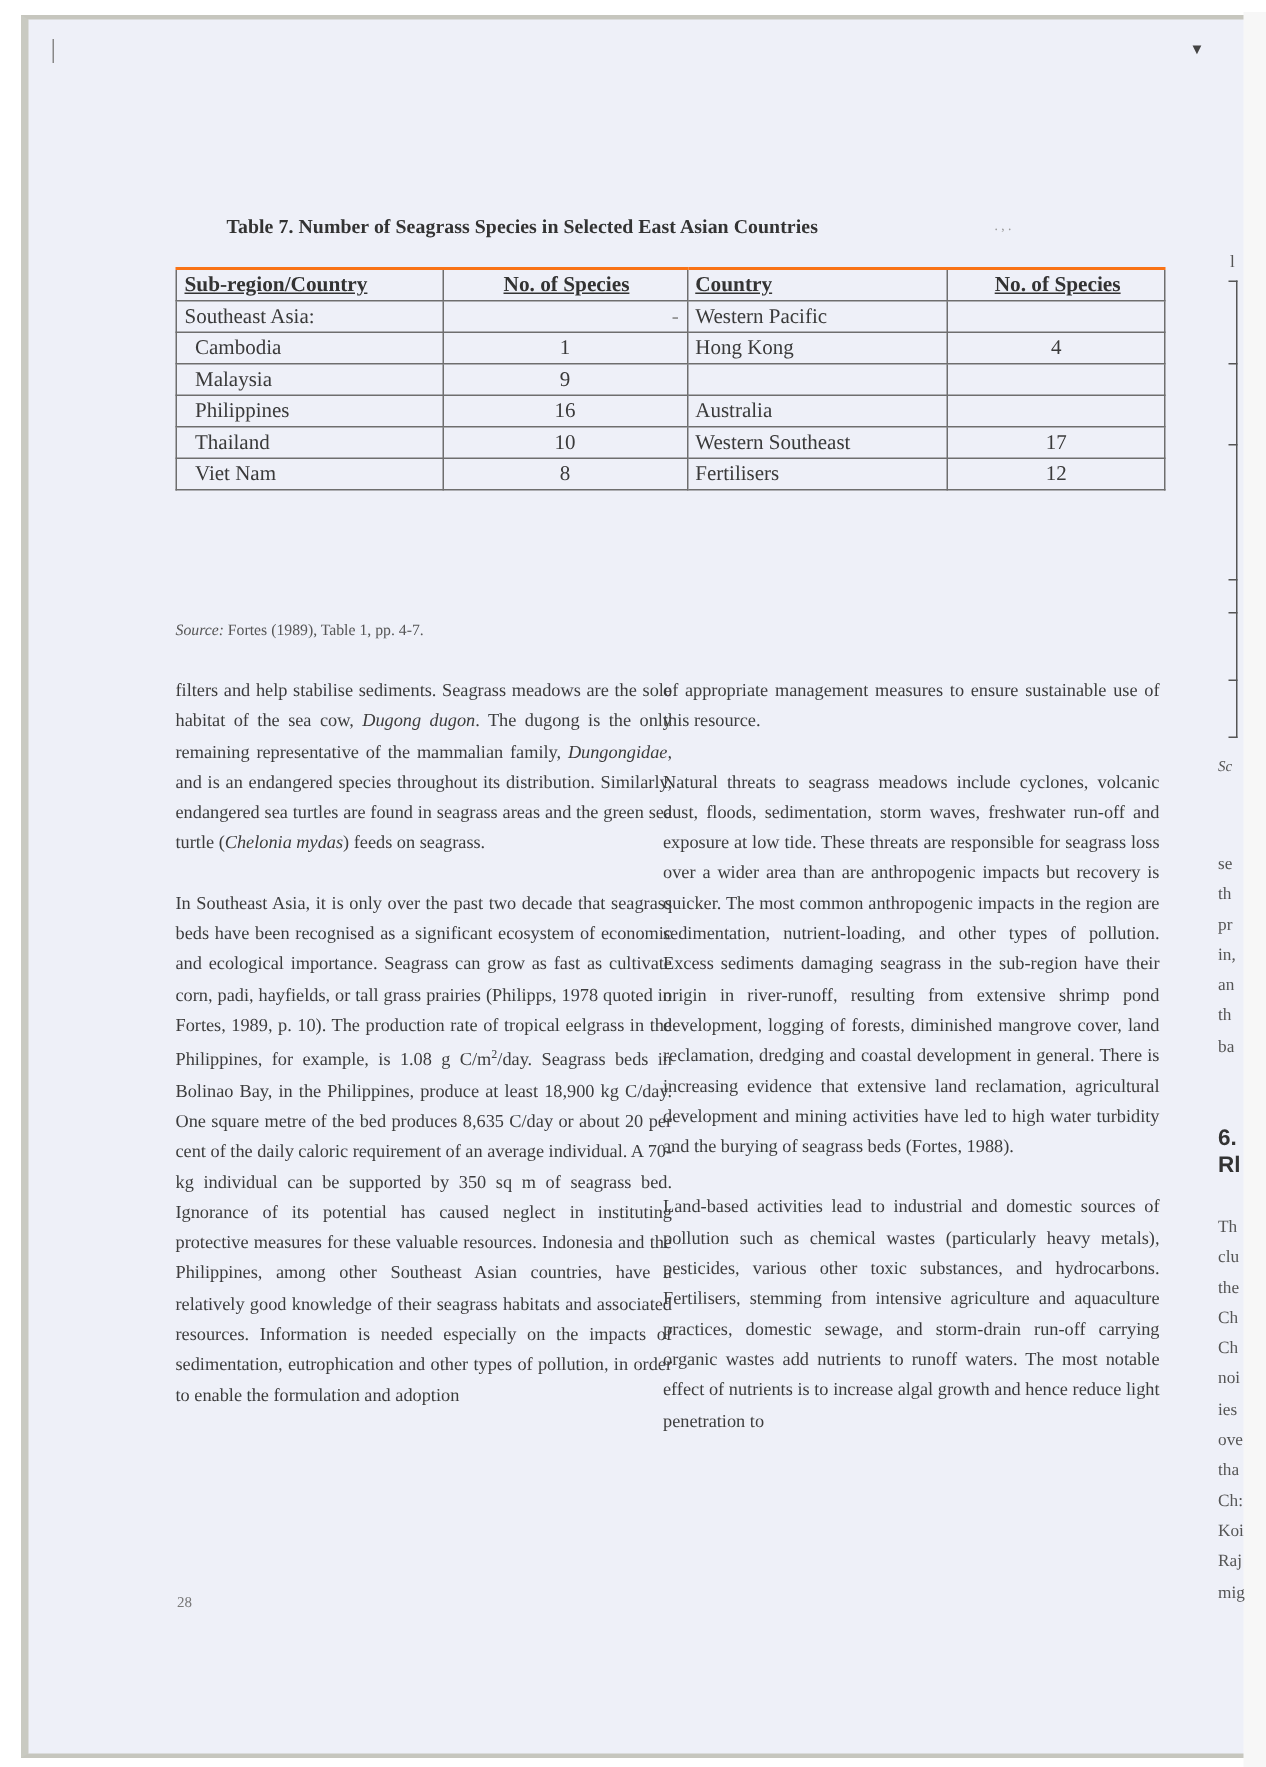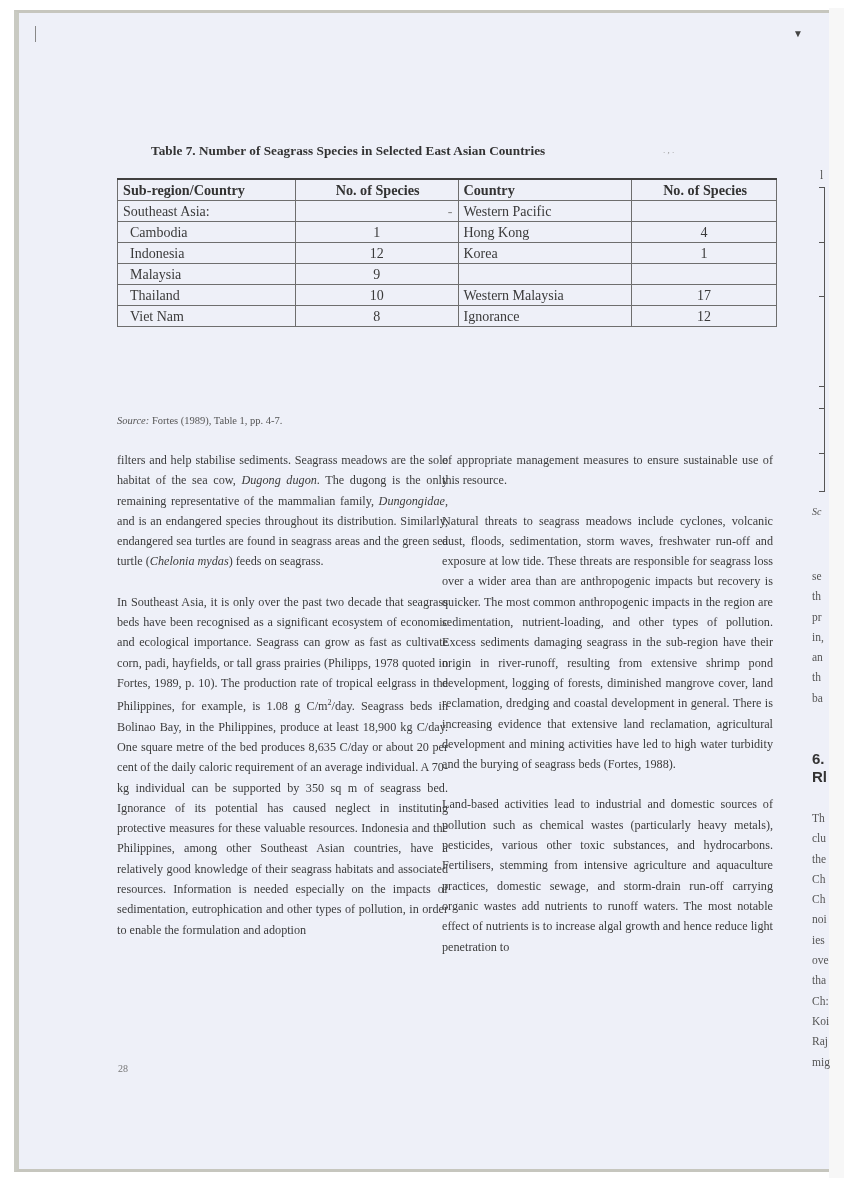--- a/index.html
+++ b/index.html
@@ -33,21 +33,21 @@
   table.data {
     position: absolute; left: 117px; top: 178px;
     border-collapse: collapse; width: 660px;
     font-size: 14px; color: #3a3a3a;
   }
   table.data th, table.data td {
     border: 1px solid #6e6e6e; padding: 0 5px; height: 20px; line-height: 19px;
   }
   table.data th { font-weight: bold; text-align: left; color: #333; font-size: 14.2px; }
   table.data th.num { text-align: center; padding-left: 7px; }
-  table.data tr:first-child th { border-top: 2px solid #404040; }
+  table.data tr:first-child th { border-top: 2px solid #f97316; text-decoration: underline; }
   table.data td.num { text-align: center; }
   table.data td.sub { padding-left: 12px; }
   table.data td.dash { text-align: right; color: #888; }
   col.c1 { width: 178px; } col.c2 { width: 163px; } col.c3 { width: 174px; } col.c4 { width: 145px; }
   .source {
     position: absolute; left: 117px; top: 375px; font-size: 10.5px; color: #555; margin-top: 40px;
   }
   .source i { font-style: italic; }
   .col {
     position: absolute; width: 331px; font-size: 12.2px; line-height: 20.3px;
@@ -98,41 +98,41 @@
     <td>Western Pacific</td>
     <td class="num"></td>
   </tr>
   <tr>
     <td class="sub">Cambodia</td>
     <td class="num">1</td>
     <td>Hong Kong</td>
     <td class="num">4</td>
   </tr>
   <tr>
-    <td class="sub">Indonesia</td>
-    <td class="num">12</td>
-    <td>Korea</td>
-    <td class="num">1</td>
-  </tr>
-  <tr>
     <td class="sub">Malaysia</td>
     <td class="num">9</td>
     <td></td>
     <td class="num"></td>
   </tr>
   <tr>
+    <td class="sub">Philippines</td>
+    <td class="num">16</td>
+    <td>Australia</td>
+    <td class="num"></td>
+  </tr>
+  <tr>
     <td class="sub">Thailand</td>
     <td class="num">10</td>
-    <td>Western Malaysia</td>
+    <td>Western Southeast</td>
     <td class="num">17</td>
   </tr>
   <tr>
     <td class="sub">Viet Nam</td>
     <td class="num">8</td>
-    <td>Ignorance</td>
+    <td>Fertilisers</td>
     <td class="num">12</td>
   </tr>
 </tbody>
   </table>
 
 <div class="source"><i>Source:</i><span> Fortes (1989), Table 1, pp. 4-7.</span></div>
 
 <div class="col col-left">
   <p><span>filters and help stabilise sediments. Seagrass meadows are the sole habitat of the sea cow, </span><i>Dugong dugon</i><span>. The dugong is the only remaining representative of the mammalian family, </span><i>Dungongidae</i><span>, and is an endangered species throughout its distribution. Similarly, endangered sea turtles are found in seagrass areas and the green sea turtle (</span><i>Chelonia mydas</i><span>) feeds on seagrass.</span></p>
   <p><span>In Southeast Asia, it is only over the past two decade that seagrass beds have been recognised as a significant ecosystem of economic and ecological importance. Seagrass can grow as fast as cultivate corn, padi, hayfields, or tall grass prairies (Philipps, 1978 quoted in Fortes, 1989, p. 10). The production rate of tropical eelgrass in the Philippines, for example, is 1.08 g C/m</span><sup style="font-size:8px;">2</sup><span>/day. Seagrass beds in Bolinao Bay, in the Philippines, produce at least 18,900 kg C/day. One square metre of the bed produces 8,635 C/day or about 20 per cent of the daily caloric requirement of an average individual. A 70-kg individual can be supported by 350 sq m of seagrass bed. Ignorance of its potential has caused neglect in instituting protective measures for these valuable resources. Indonesia and the Philippines, among other Southeast Asian countries, have a relatively good knowledge of their seagrass habitats and associated resources. Information is needed especially on the impacts of sedimentation, eutrophication and other types of pollution, in order to enable the formulation and adoption</span></p>

